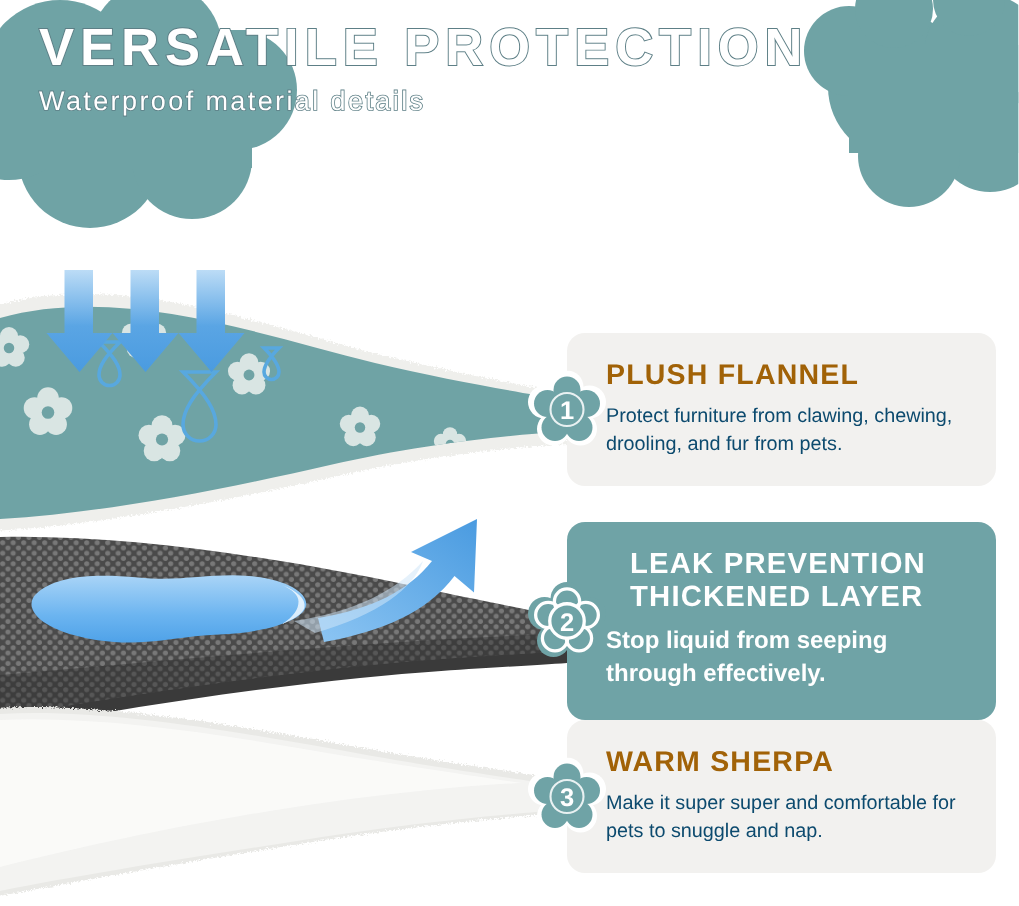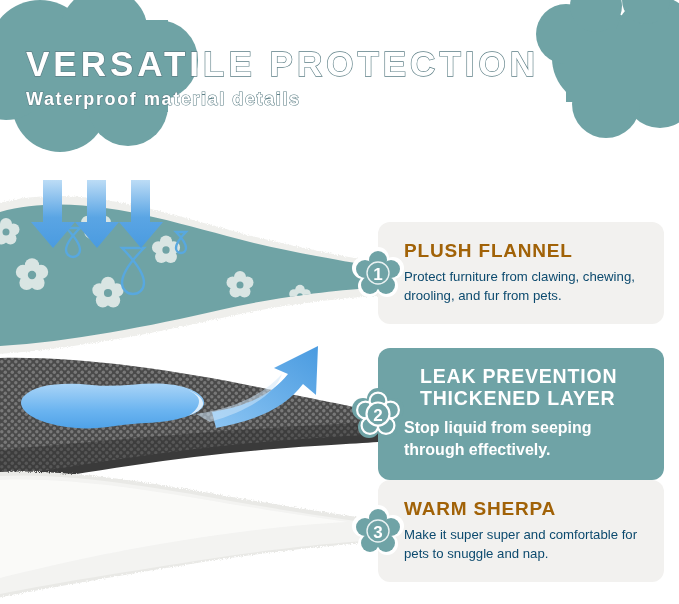--- a/index.html
+++ b/index.html
@@ -8,31 +8,31 @@
     background:#ffffff;
     font-family:"Liberation Sans", sans-serif;
     overflow:hidden;
     position:relative;
   }
   #stage{position:relative;width:679px;height:604px;overflow:hidden;background:#fff;}
 
   
   .header{position:absolute;left:0;top:0;width:679px;height:150px;}
   .header svg{position:absolute;left:0;top:0;}
-  .title-wrap{position:absolute;left:26px;top:14px;width:560px;margin-top:32px;}
+  .title-wrap{position:absolute;left:26px;top:14px;width:560px;}
   .title{
     font-size:35px;font-weight:700;letter-spacing:4px;
     color:#ffffff;line-height:1;
     -webkit-text-stroke:1.3px #5d7f86;
     paint-order:stroke fill;
     white-space:nowrap;
   }
   .subtitle{
     margin-top:9px;
-    font-size:18px;font-weight:700;letter-spacing:1.6px;
+    font-size:18px;font-weight:400;letter-spacing:1.6px;
     color:#ffffff;line-height:1;
     -webkit-text-stroke:1.1px #5d7f86;
     paint-order:stroke fill;
     white-space:nowrap;
   }
 
   
   .illus{position:absolute;left:0;top:150px;width:400px;height:454px;}
   .illus svg{position:absolute;left:0;top:0;}
 

